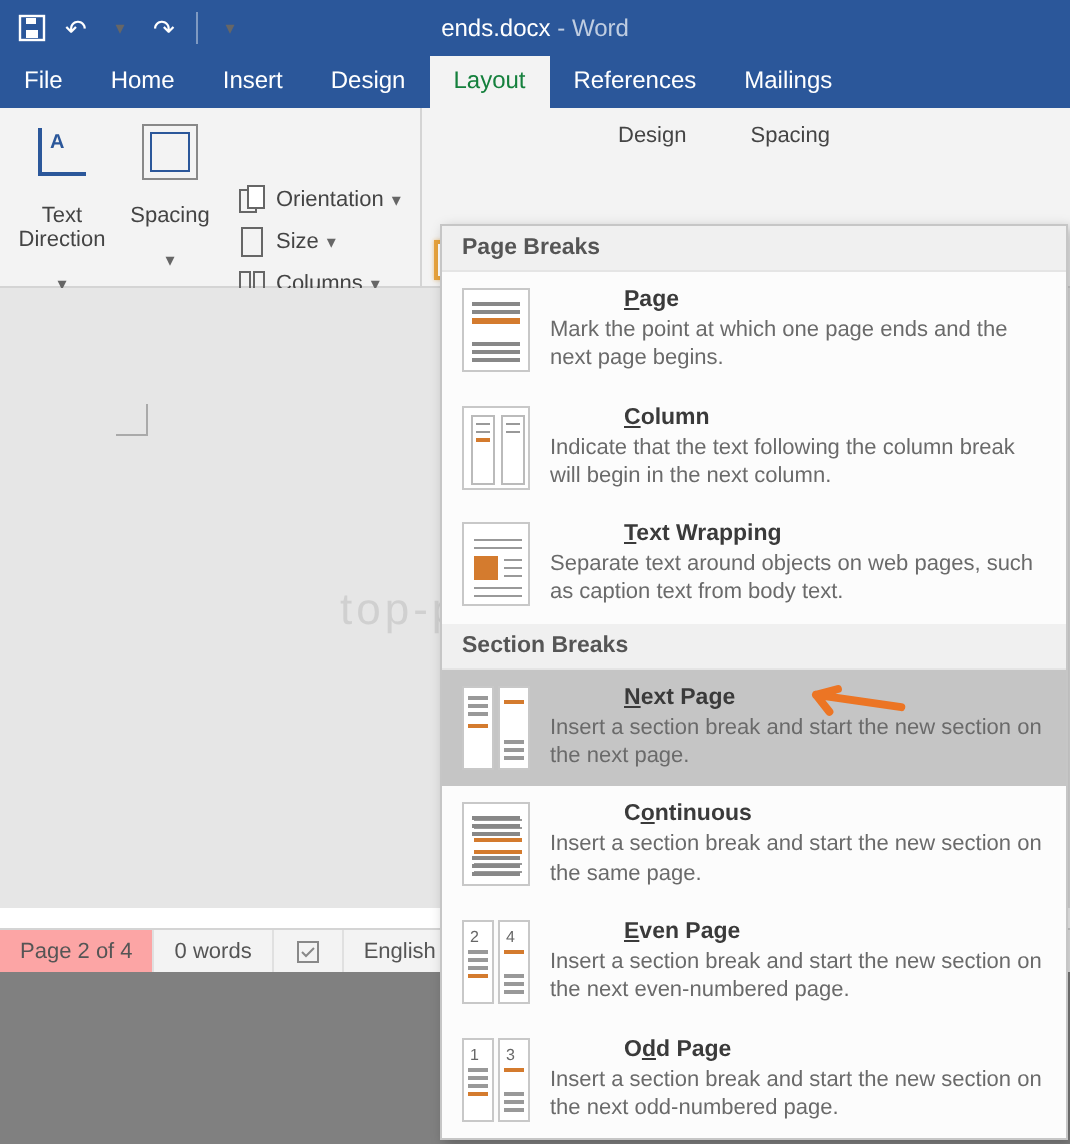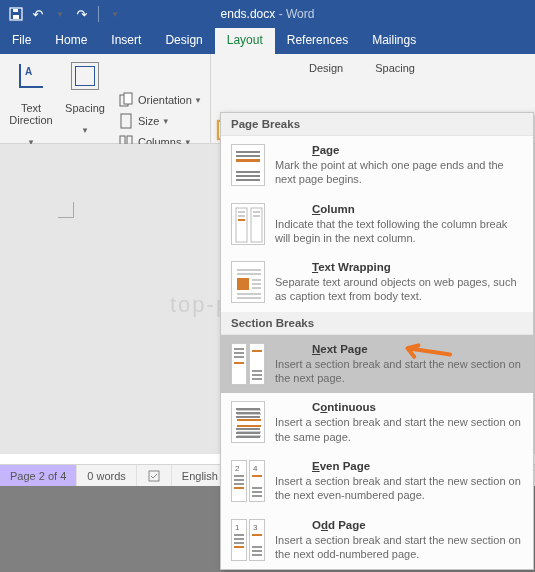--- a/index.html
+++ b/index.html
@@ -60,21 +60,21 @@
 .page-edge { position: absolute; top: 58px; left: 20px; width: 60px; height: 40px; }
 .page-edge .corner { position: absolute; width: 16px; height: 16px; }
 .page-edge .corner.tl { top: 0; left: 38px; border-right: 1px solid #aaa; border-bottom: 1px solid #aaa; }
 
 
 .watermark { position: absolute; top: 148px; left: 170px; font-size: 22px; color: #d0d0d0; letter-spacing: 2px; z-index: 1; }
 
 
 .statusbar { position: absolute; bottom: 86px; left: 0; right: 0; height: 22px; background: #f3f3f3; border-top: 1px solid #d4d4d4; display: flex; align-items: center; font-size: 11px; color: #555; z-index: 50; }
 .status-item { padding: 0 10px; border-right: 1px solid #e0e0e0; height: 100%; display: flex; align-items: center; }
-.status-item.hl { background: #c4b5fd; }
+.status-item.hl { background: #fca5a5; }
 
 
 .icn-td { position: relative; }
 .icn-td::before { content: ""; position: absolute; inset: 2px; border-left: 2px solid #2b579a; border-bottom: 2px solid #2b579a; }
 .icn-td::after { content: "A"; position: absolute; font-size: 10px; left: 8px; top: 4px; color: #2b579a; font-weight: bold; }
 .icn-marg { border: 1px solid #888; position: relative; }
 .icn-marg::before { content: ""; position: absolute; inset: 3px; border: 1px solid #2b579a; }
 
 .bottom-grey { position: absolute; bottom: 0; left: 0; right: 0; height: 86px; background: #808080; }
 </style>

